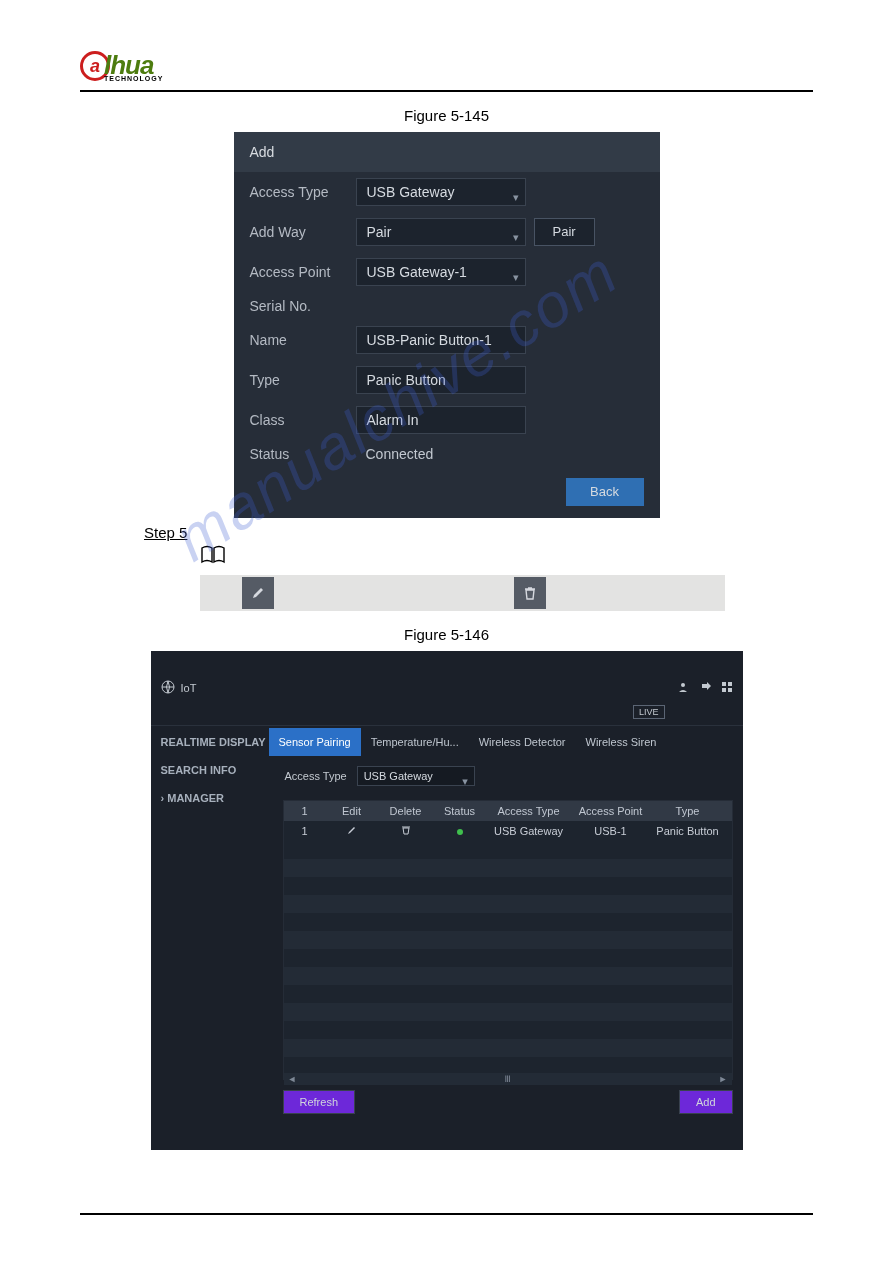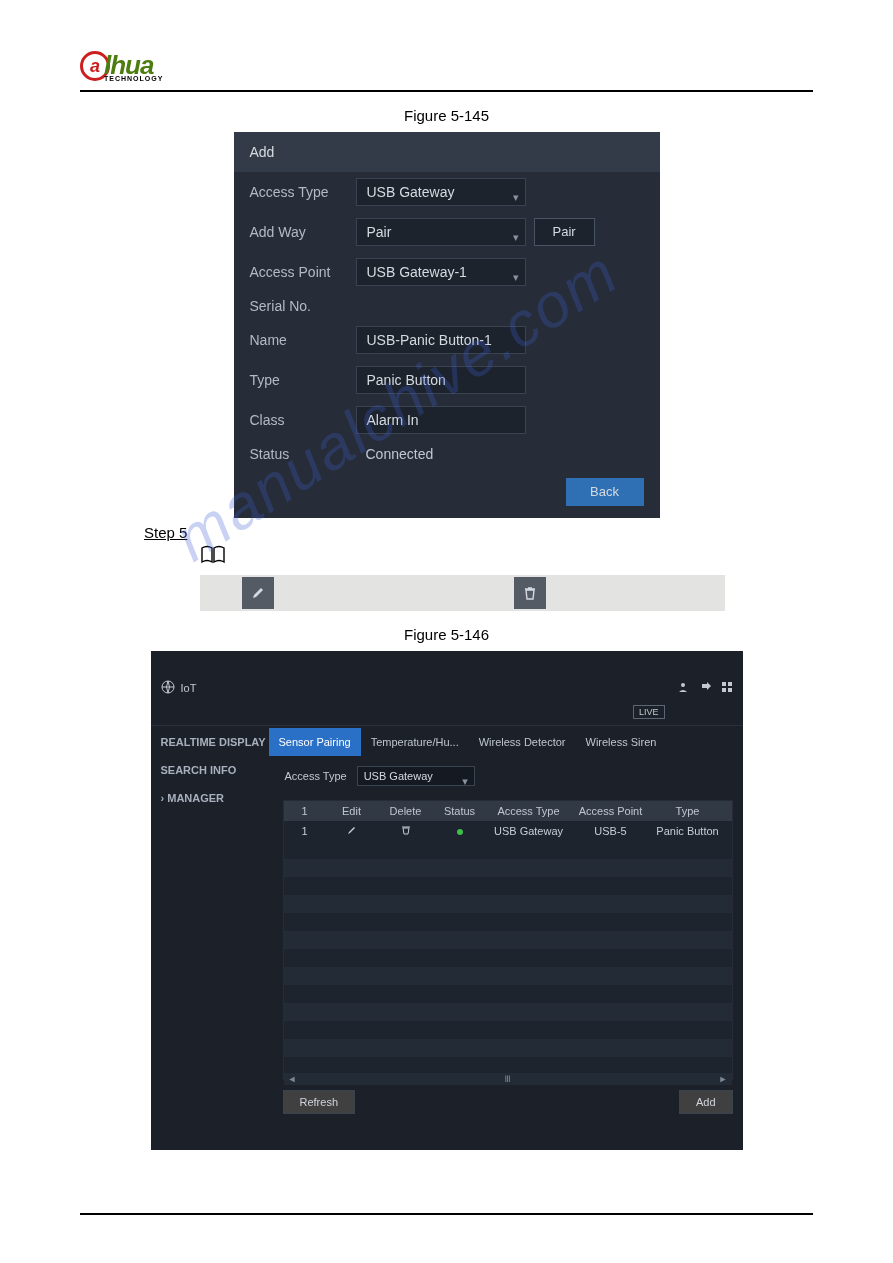--- a/index.html
+++ b/index.html
@@ -208,21 +208,21 @@
       display:flex; align-items:center; justify-content:space-between;
       background:#232b36;
       color:#7e8896; font-size:9px;
       padding:1px 4px;
     }
     .bottom-btns {
       display: flex; justify-content: space-between;
       padding: 10px 0 0 14px;
     }
     .btn-sm {
-      background: #404040;
+      background: #6d28d9;
       border: 1px solid #39424f;
       color: #d0d5dc;
       padding: 5px 16px;
       font-size: 11px;
       cursor: pointer;
     }
     .page-footer-line {
       position: absolute;
       bottom: 48px;
       left: 80px; right: 80px;
@@ -411,21 +411,21 @@
                 <path d="M1 9 L2 7 L7 2 L8 3 L3 8 Z" fill="#c7ccd5"></path>
               </svg>
           </div>
           <div class="td c-del">
             <svg width="10" height="10" viewBox="0 0 10 10">
                 <path d="M2 3 H8 L7 9 H3 Z M1 2 H9" fill="none" stroke="#c7ccd5"></path>
               </svg>
           </div>
           <div class="td c-stat"><span></span></div>
           <div class="td c-atype">USB Gateway</div>
-          <div class="td c-apoint">USB-5</div>
+          <div class="td c-apoint">USB-1</div>
           <div class="td c-type">Panic Button</div>
         </div>
         <div class="striped"></div>
         <div class="hscroll">
           <span>◄</span>
           <span>Ⅲ</span>
           <span>►</span>
         </div>
       </div>
 

